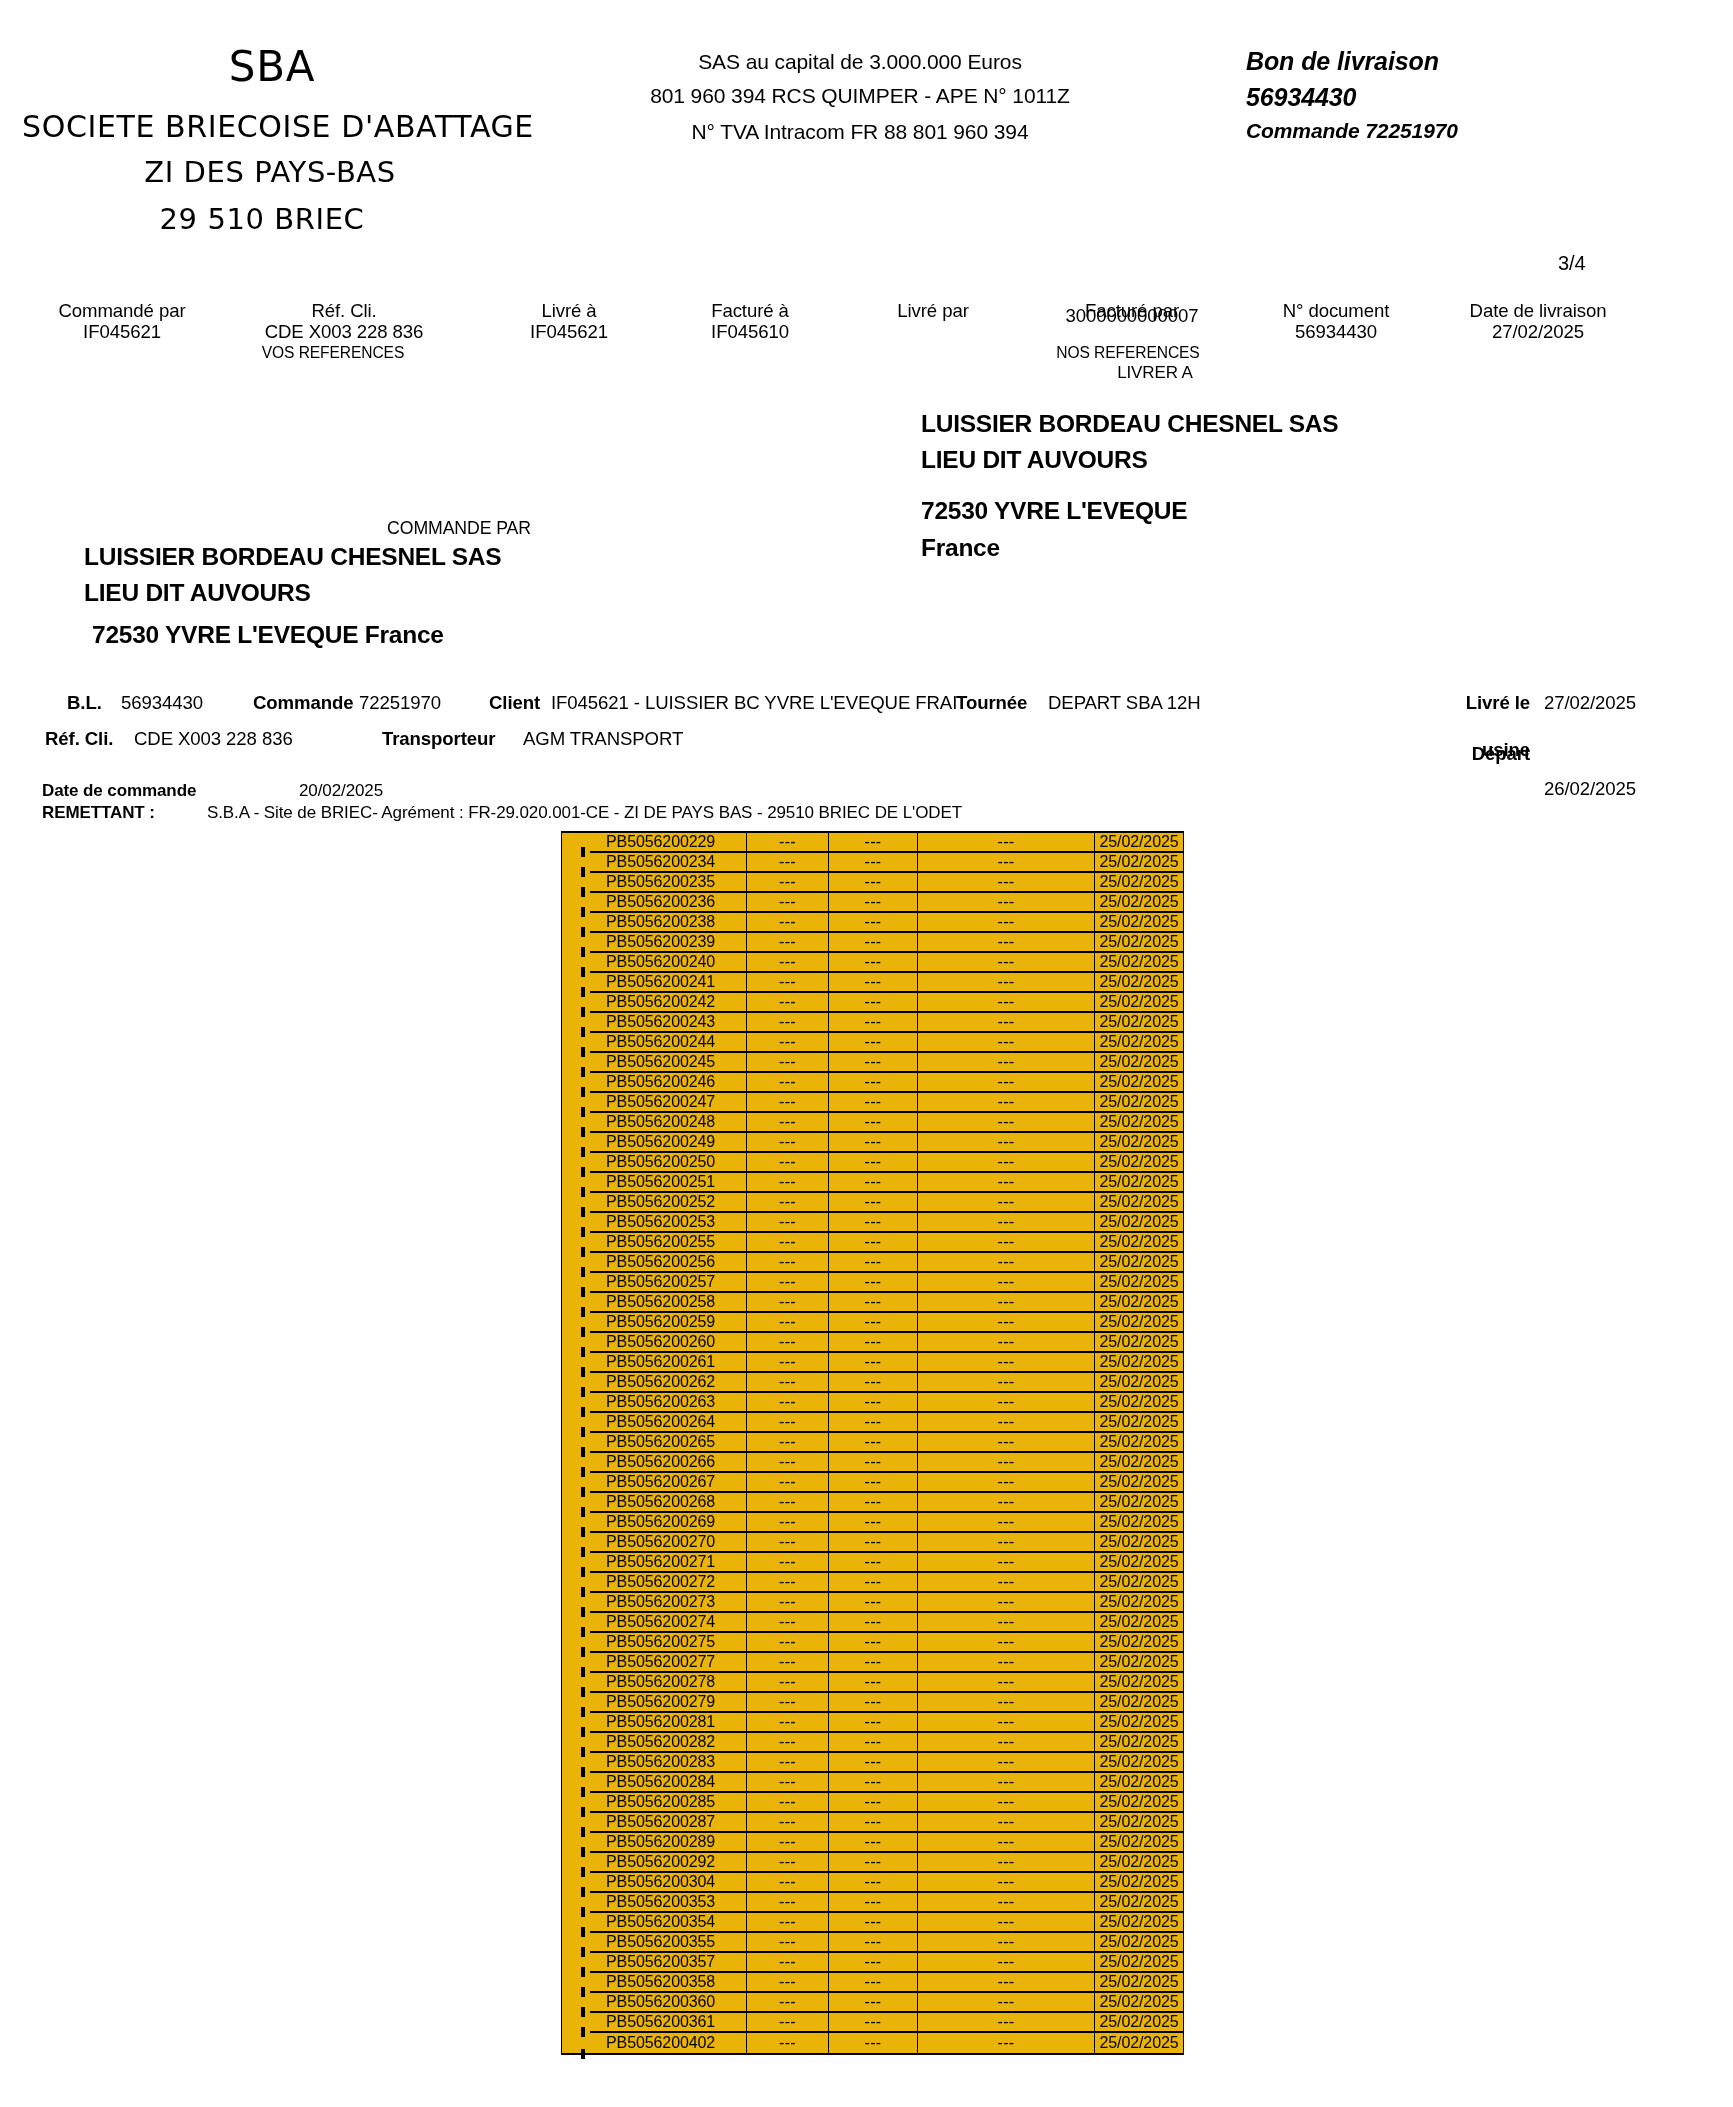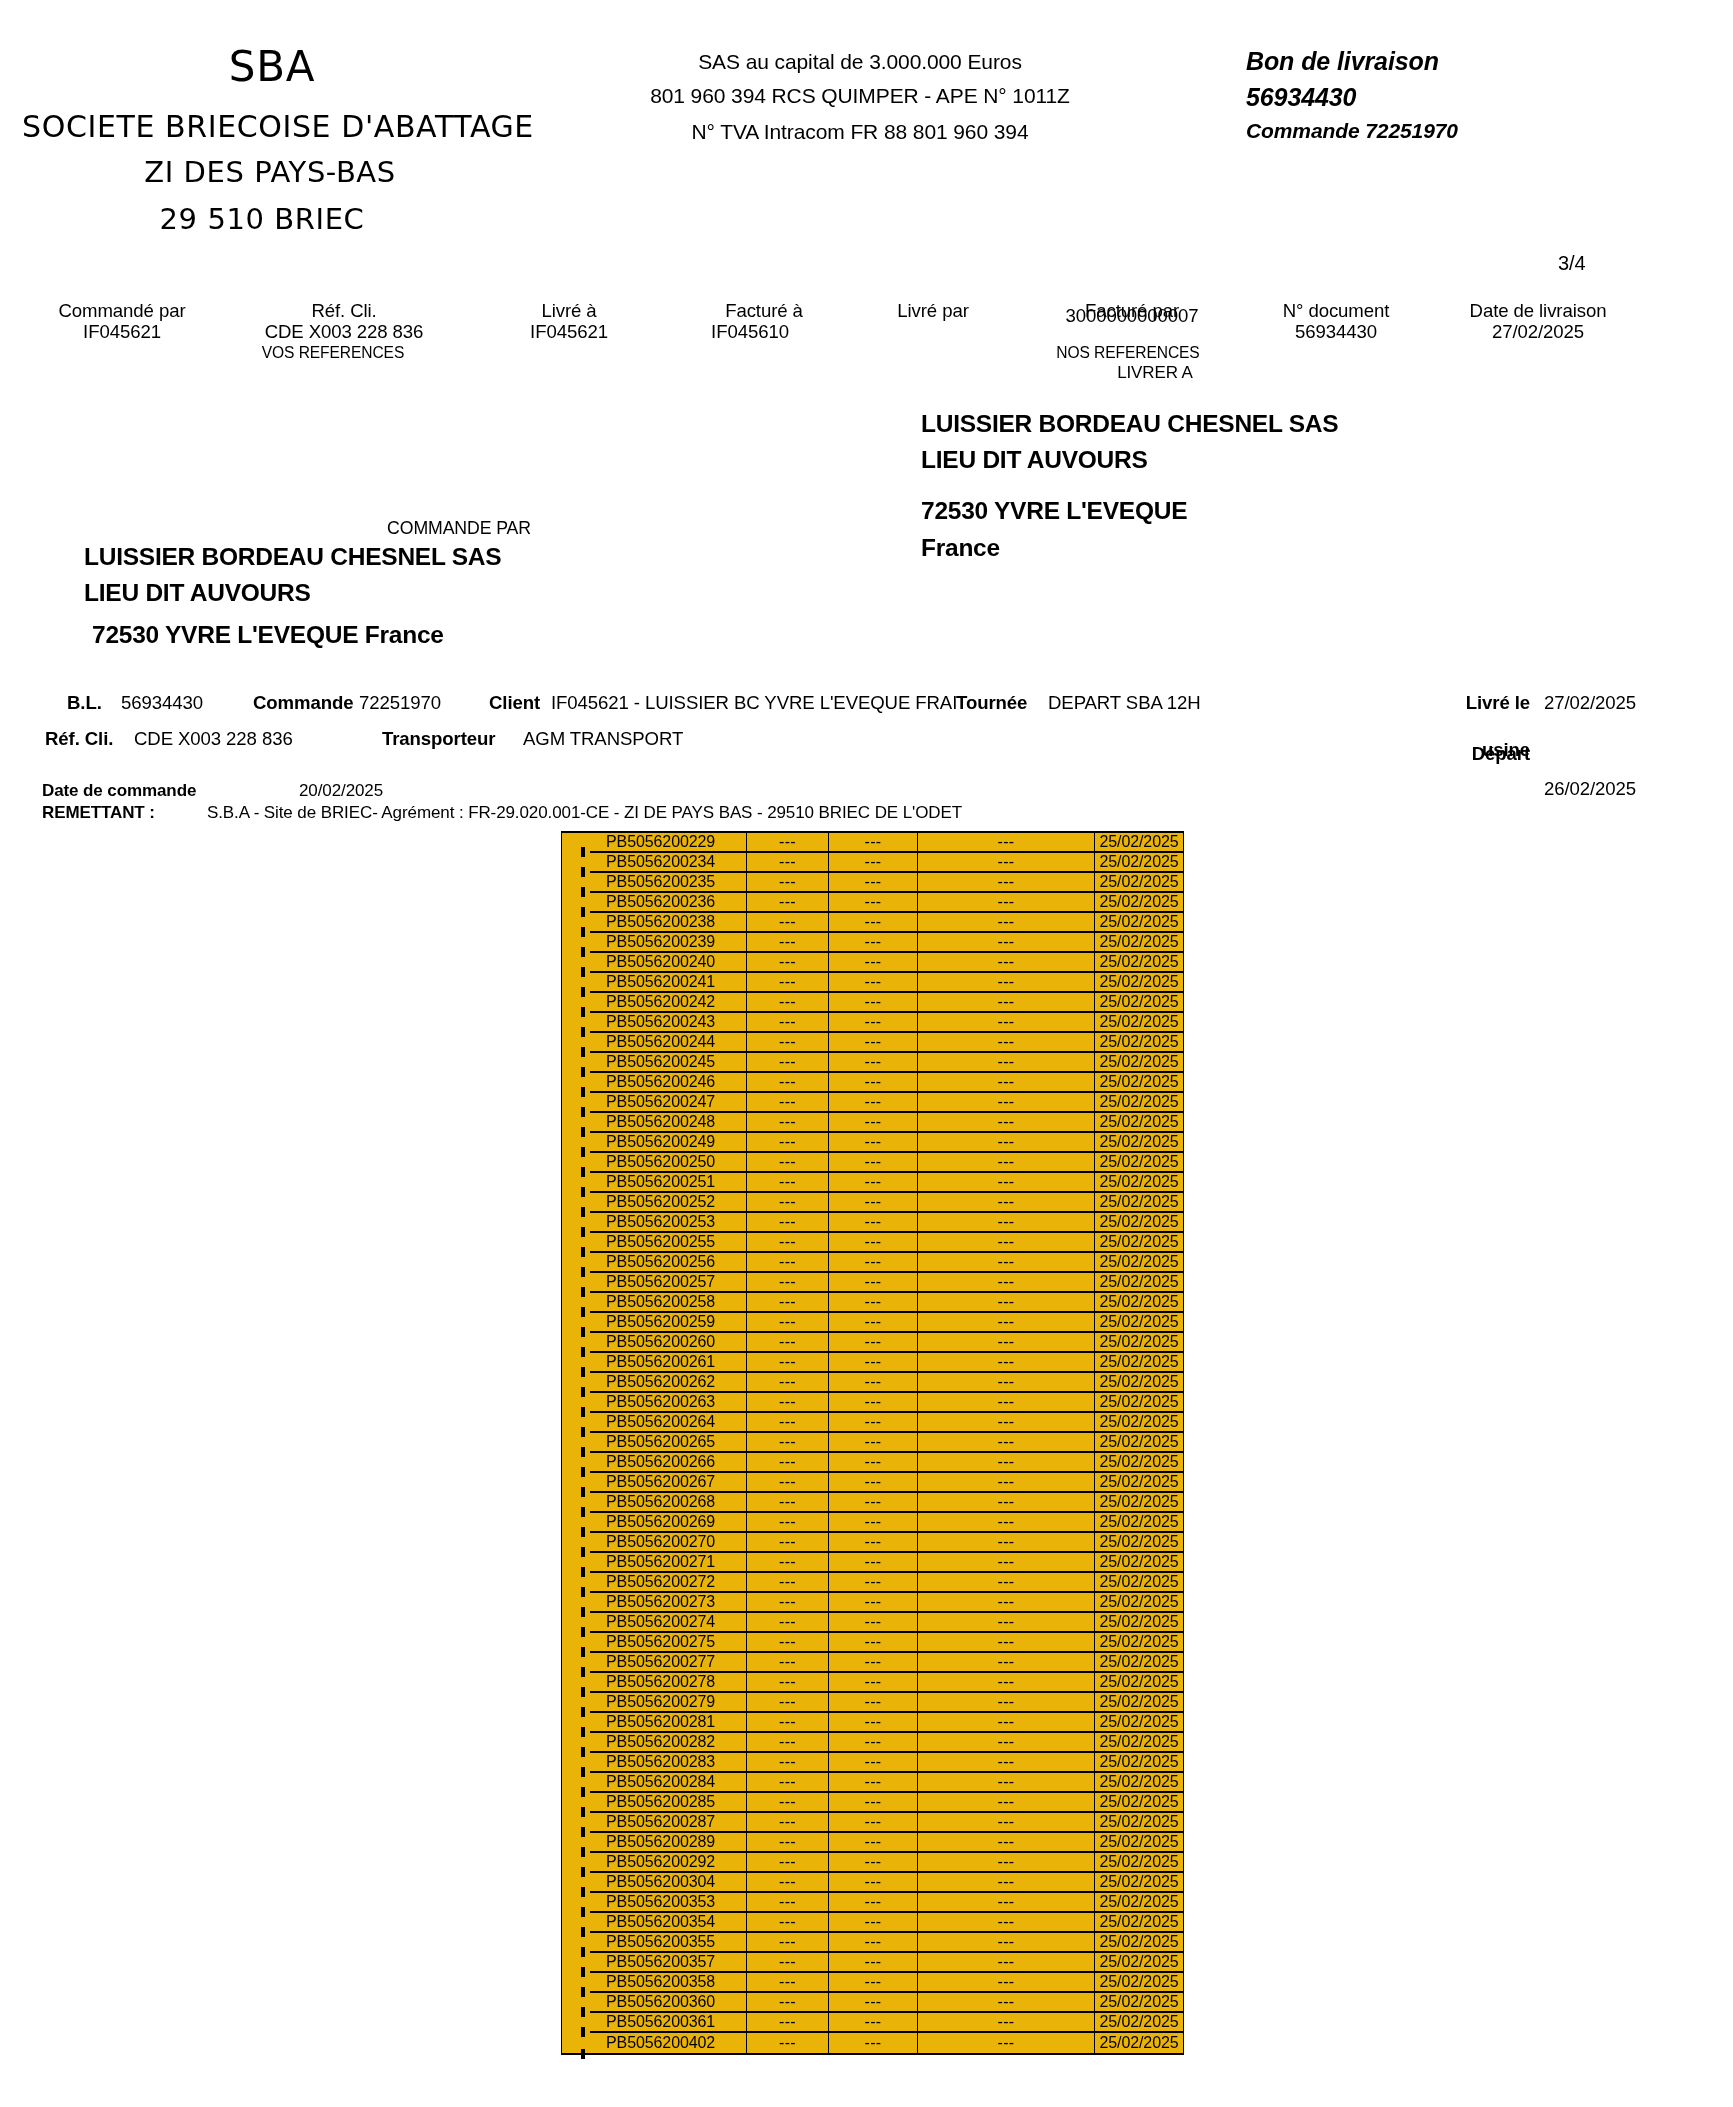--- a/index.html
+++ b/index.html
@@ -63,21 +63,21 @@
 <div class="abs ctr col-label" style="left:122px;top:300px;">Commandé par</div>
 <div class="abs ctr col-value" style="left:122px;top:321px;">IF045621</div>
 
 <div class="abs ctr col-label" style="left:344px;top:300px;">Réf. Cli.</div>
 <div class="abs ctr col-value" style="left:344px;top:321px;">CDE X003 228 836</div>
 <div class="abs ctr col-sub" style="left:333px;top:344px;">VOS REFERENCES</div>
 
 <div class="abs ctr col-label" style="left:569px;top:300px;">Livré à</div>
 <div class="abs ctr col-value" style="left:569px;top:321px;">IF045621</div>
 
-<div class="abs ctr col-label" style="left:750px;top:300px;margin-left:14px;">Facturé à</div>
+<div class="abs ctr col-label" style="left:750px;top:300px;">Facturé à</div>
 <div class="abs ctr col-value" style="left:750px;top:321px;">IF045610</div>
 
 <div class="abs ctr col-label" style="left:933px;top:300px;">Livré par</div>
 
 <div class="abs ctr col-label" style="left:1132px;top:300px;">Facturé par</div>
 <div class="abs ctr col-value" style="left:1132px;top:305px;">3000000000007</div>
 <div class="abs ctr col-sub" style="left:1128px;top:344px;">NOS REFERENCES</div>
 <div class="abs ctr col-sub" style="left:1155px;top:363px;font-size:17px;">LIVRER A</div>
 
 <div class="abs ctr col-label" style="left:1336px;top:300px;">N° document</div>

